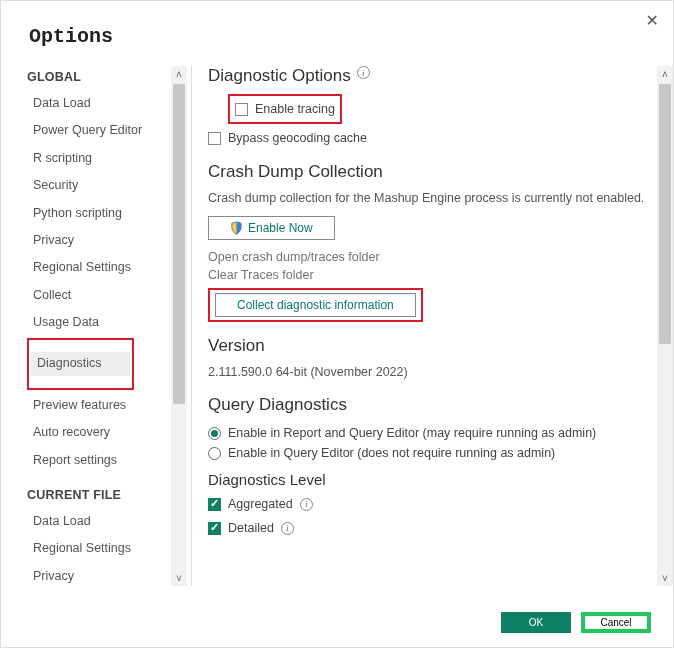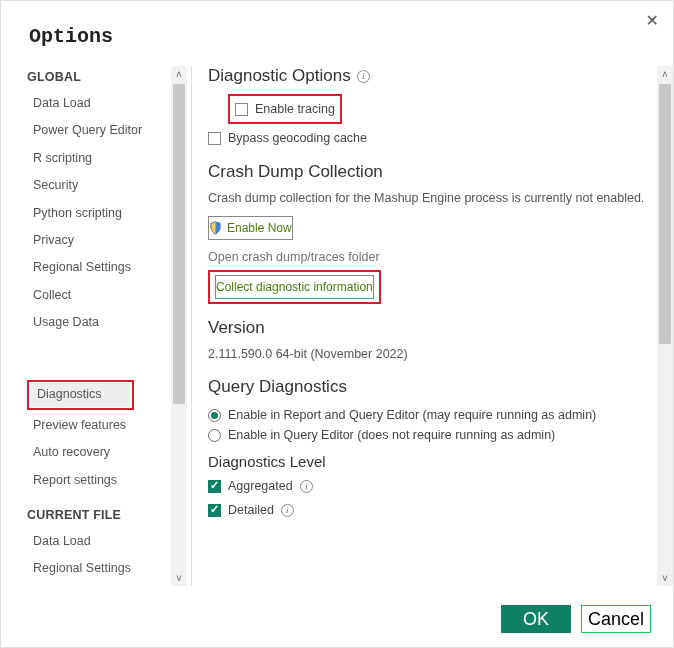--- a/index.html
+++ b/index.html
@@ -5,45 +5,45 @@
   * { box-sizing: border-box; margin: 0; padding: 0; }
   body { font-family: "Segoe UI", Arial, sans-serif; font-size: 13px; color: #333; background: #fff; width: 674px; height: 648px; position: relative; border: 1px solid #ddd; }
   .close-btn { position: absolute; top: 10px; right: 14px; font-size: 16px; color: #555; cursor: pointer; }
   .title { font-size: 20px; font-weight: 600; color: #222; padding: 24px 0 18px 28px; font-family: Liberation Mono, monospace; }
   .body { display: flex; height: 520px; padding-left: 18px; }
   .sidebar-wrap { width: 168px; position: relative; display:flex; }
   .sidebar { flex:1; overflow: hidden; padding-right: 6px; }
   .section-hdr { font-size: 12.5px; font-weight: 600; color: #444; padding: 4px 8px 6px 8px; letter-spacing: .2px; }
   .nav-item { padding: 4px 10px 4px 14px; color: #555; cursor: pointer; line-height: 1.55; font-size: 12.5px; }
   .nav-item.selected { background: #eee; }
-  .highlight-box { border: 2px solid #d91c2b; padding: 1px 2px; display: inline-block; margin-top: 42px; }
+  .highlight-box { border: 2px solid #d91c2b; padding: 12px 2px; display: inline-block; }
   .scroll-col { width: 16px; background: #f1f1f1; position: relative; }
   .scroll-arrow { position: absolute; left: 0; width: 16px; height: 16px; display:flex; align-items:center; justify-content:center; color:#666; font-size:10px; }
   .scroll-arrow.up { top: 0; }
   .scroll-arrow.down { bottom: 0; }
   .scroll-thumb { position: absolute; left: 2px; width: 12px; background: #c7c7c7; border-radius: 1px; }
   .divider { width: 1px; background: #ddd; margin: 0 6px 0 4px; }
   .content-wrap { flex: 1; display:flex; position: relative; padding-left: 10px; }
   .content { flex:1; overflow:hidden; padding-right: 8px; }
-  .sect-title { font-size: 17px; color: #333; font-weight: 400; margin: 0 0 8px 0; display:flex; align-items:center; gap:6px;}
+  .sect-title { font-size: 17px; color: #333; font-weight: 400; margin: 0 0 8px 0; display:flex; align-items:flex-start; gap:6px;}
   .info-circ { display:inline-flex; width:13px; height:13px; border:1px solid #888; border-radius:50%; align-items:center; justify-content:center; font-size:9px; color:#666; font-style:italic; font-family:Georgia,serif; }
   .check-row { display:flex; align-items:center; gap:7px; padding: 3px 0; color:#444; font-size:12.5px;}
   .chkbox { width:13px; height:13px; border:1px solid #888; display:inline-block; position:relative; flex-shrink:0;}
   .chkbox.checked { background:#0f8066; border-color:#0f8066; }
   .chkbox.checked::after { content:"✓"; color:#fff; position:absolute; top:-2px; left:1px; font-size:11px; font-weight:bold;}
   .radio { width:13px; height:13px; border:1px solid #666; border-radius:50%; display:inline-block; position:relative; flex-shrink:0;}
   .radio.on::after { content:""; position:absolute; top:2px; left:2px; width:7px; height:7px; background:#0f8066; border-radius:50%;}
   .desc { color:#555; font-size:12.5px; line-height:1.4; margin-bottom:8px; }
-  .btn-sm { border:1px solid #888; background:#fff; padding:4px 0; font-size:12px; color:#4d7c0f; cursor:pointer; display:inline-flex; align-items:center; gap:5px;}
+  .btn-sm { border:1px solid #888; background:#fff; padding:4px 21px; font-size:12px; color:#0f766e; cursor:pointer; display:inline-flex; align-items:center; gap:5px;}
   .btn-sm .shield { width:13px; height:14px; }
   .link { color:#737373; font-size:12.5px; padding: 2px 0; cursor:pointer; display:block; }
   .red-frame { border:2px solid #d91c2b; padding:3px 5px; display:inline-block; }
   .section-gap { height: 14px; }
   .footer { position:absolute; bottom:14px; right:22px; display:flex; gap:10px; }
-  .footer .btn { min-width:70px; height:28px; font-size:18px; border:1px solid #22c55e; background:#fff; cursor:pointer; }
+  .footer .btn { min-width:70px; height:21px; font-size:10px; border:4px solid #22c55e; background:#fff; cursor:pointer; }
   .footer .btn.primary { background:#0f8066; color:#fff; border-color:#0f8066; }
 </style>
 </head>
 <body>
 
 <div class="close-btn">✕</div>
 <div class="title">Options</div>
 
 <div class="body">
   <div class="sidebar-wrap">
@@ -101,20 +101,21 @@
       <div class="desc">Crash dump collection for the Mashup Engine process is currently not enabled.</div>
       <button class="btn-sm">
         <svg class="shield" viewBox="0 0 16 18">
             <path d="M8 1 L14 3 V8 C14 12 11 15 8 17 C5 15 2 12 2 8 V3 Z" fill="#ffcf3f" stroke="#2a5db0" stroke-width="1"></path>
             <path d="M8 1 L14 3 V8 C14 12 11 15 8 17 V1 Z" fill="#3b82d6"></path>
           </svg>
         <span>Enable Now</span>
       </button>
       <div style="height:8px;"></div>
       <span class="link">Open crash dump/traces folder</span>
+      <span class="link">Clear Traces folder</span>
       <div style="height:4px;"></div>
       <span class="red-frame">
         <button class="btn-sm">
           <span>Collect diagnostic information</span>
         </button>
       </span>
 
       <div class="section-gap"></div>
       <div class="sect-title">Version</div>
       <div class="desc">2.111.590.0 64-bit (November 2022)</div>

